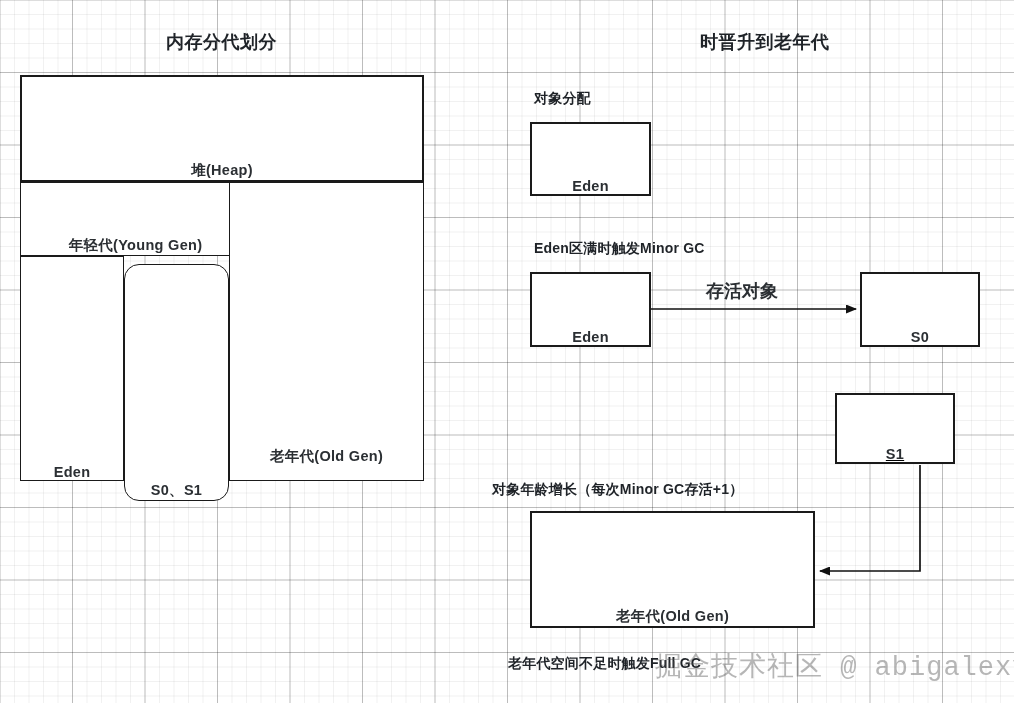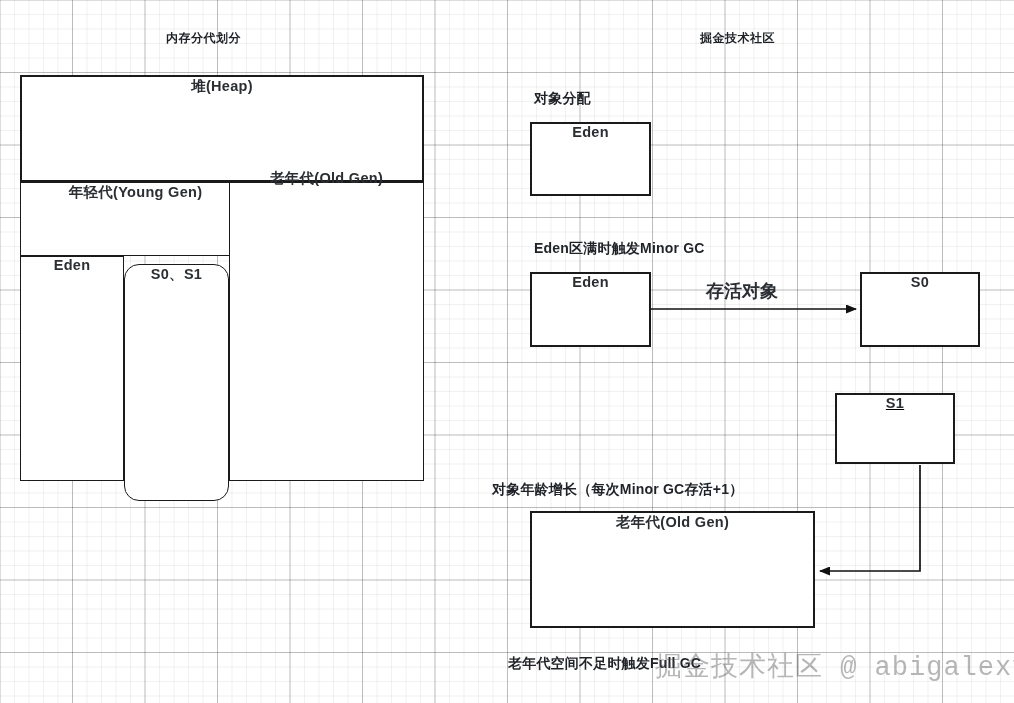--- a/index.html
+++ b/index.html
@@ -21,32 +21,32 @@
     background-size:
       72.5px 72.5px,
       72.5px 72.5px,
       14.5px 14.5px,
       14.5px 14.5px;
     background-position:-0.5px -0.5px,-0.5px -0.5px,-0.5px -0.5px,-0.5px -0.5px;
   }
   .panel-title{
     position:absolute;
     font-weight:bold;
-    font-size:12px;
+    font-size:18px;
     color:#1f2328;
     letter-spacing:0.5px;
     white-space:nowrap;
   }
   .box{
     position:absolute;
     box-sizing:border-box;
     border:2px solid #1a1a1a;
     background:#ffffff;
     display:flex;
-    align-items:flex-start;
+    align-items:flex-end;
     justify-content:center;
   }
   .box.thin{border-width:1.6px;}
   .box-label{
     font-weight:bold;
     font-size:14.5px;
     color:#2b2f33;
     white-space:nowrap;
     letter-spacing:0.3px;
   }
@@ -99,21 +99,21 @@
   </div>
 
   <div class="box thin" style="left:20px;top:256px;width:104px;height:225px;">
     <span class="box-label">Eden</span>
   </div>
 
   <div class="box thin" style="left:124px;top:264px;width:105px;height:237px;border-radius:15px;">
     <span class="box-label">S0、S1</span>
   </div>
 
-  <div class="panel-title" style="left:700px;top:30px;">掘金技术社区</div>
+  <div class="panel-title" style="left:700px;top:30px;">时晋升到老年代</div>
 
   <div class="caption" style="left:534px;top:90px;text-align:right;">对象分配</div>
 
   <div class="box" style="left:530px;top:122px;width:121px;height:74px;">
     <span class="box-label">Eden</span>
   </div>
 
   <div class="caption" style="left:534px;top:240px;">Eden区满时触发Minor GC</div>
 
   <div class="box" style="left:530px;top:272px;width:121px;height:75px;">

